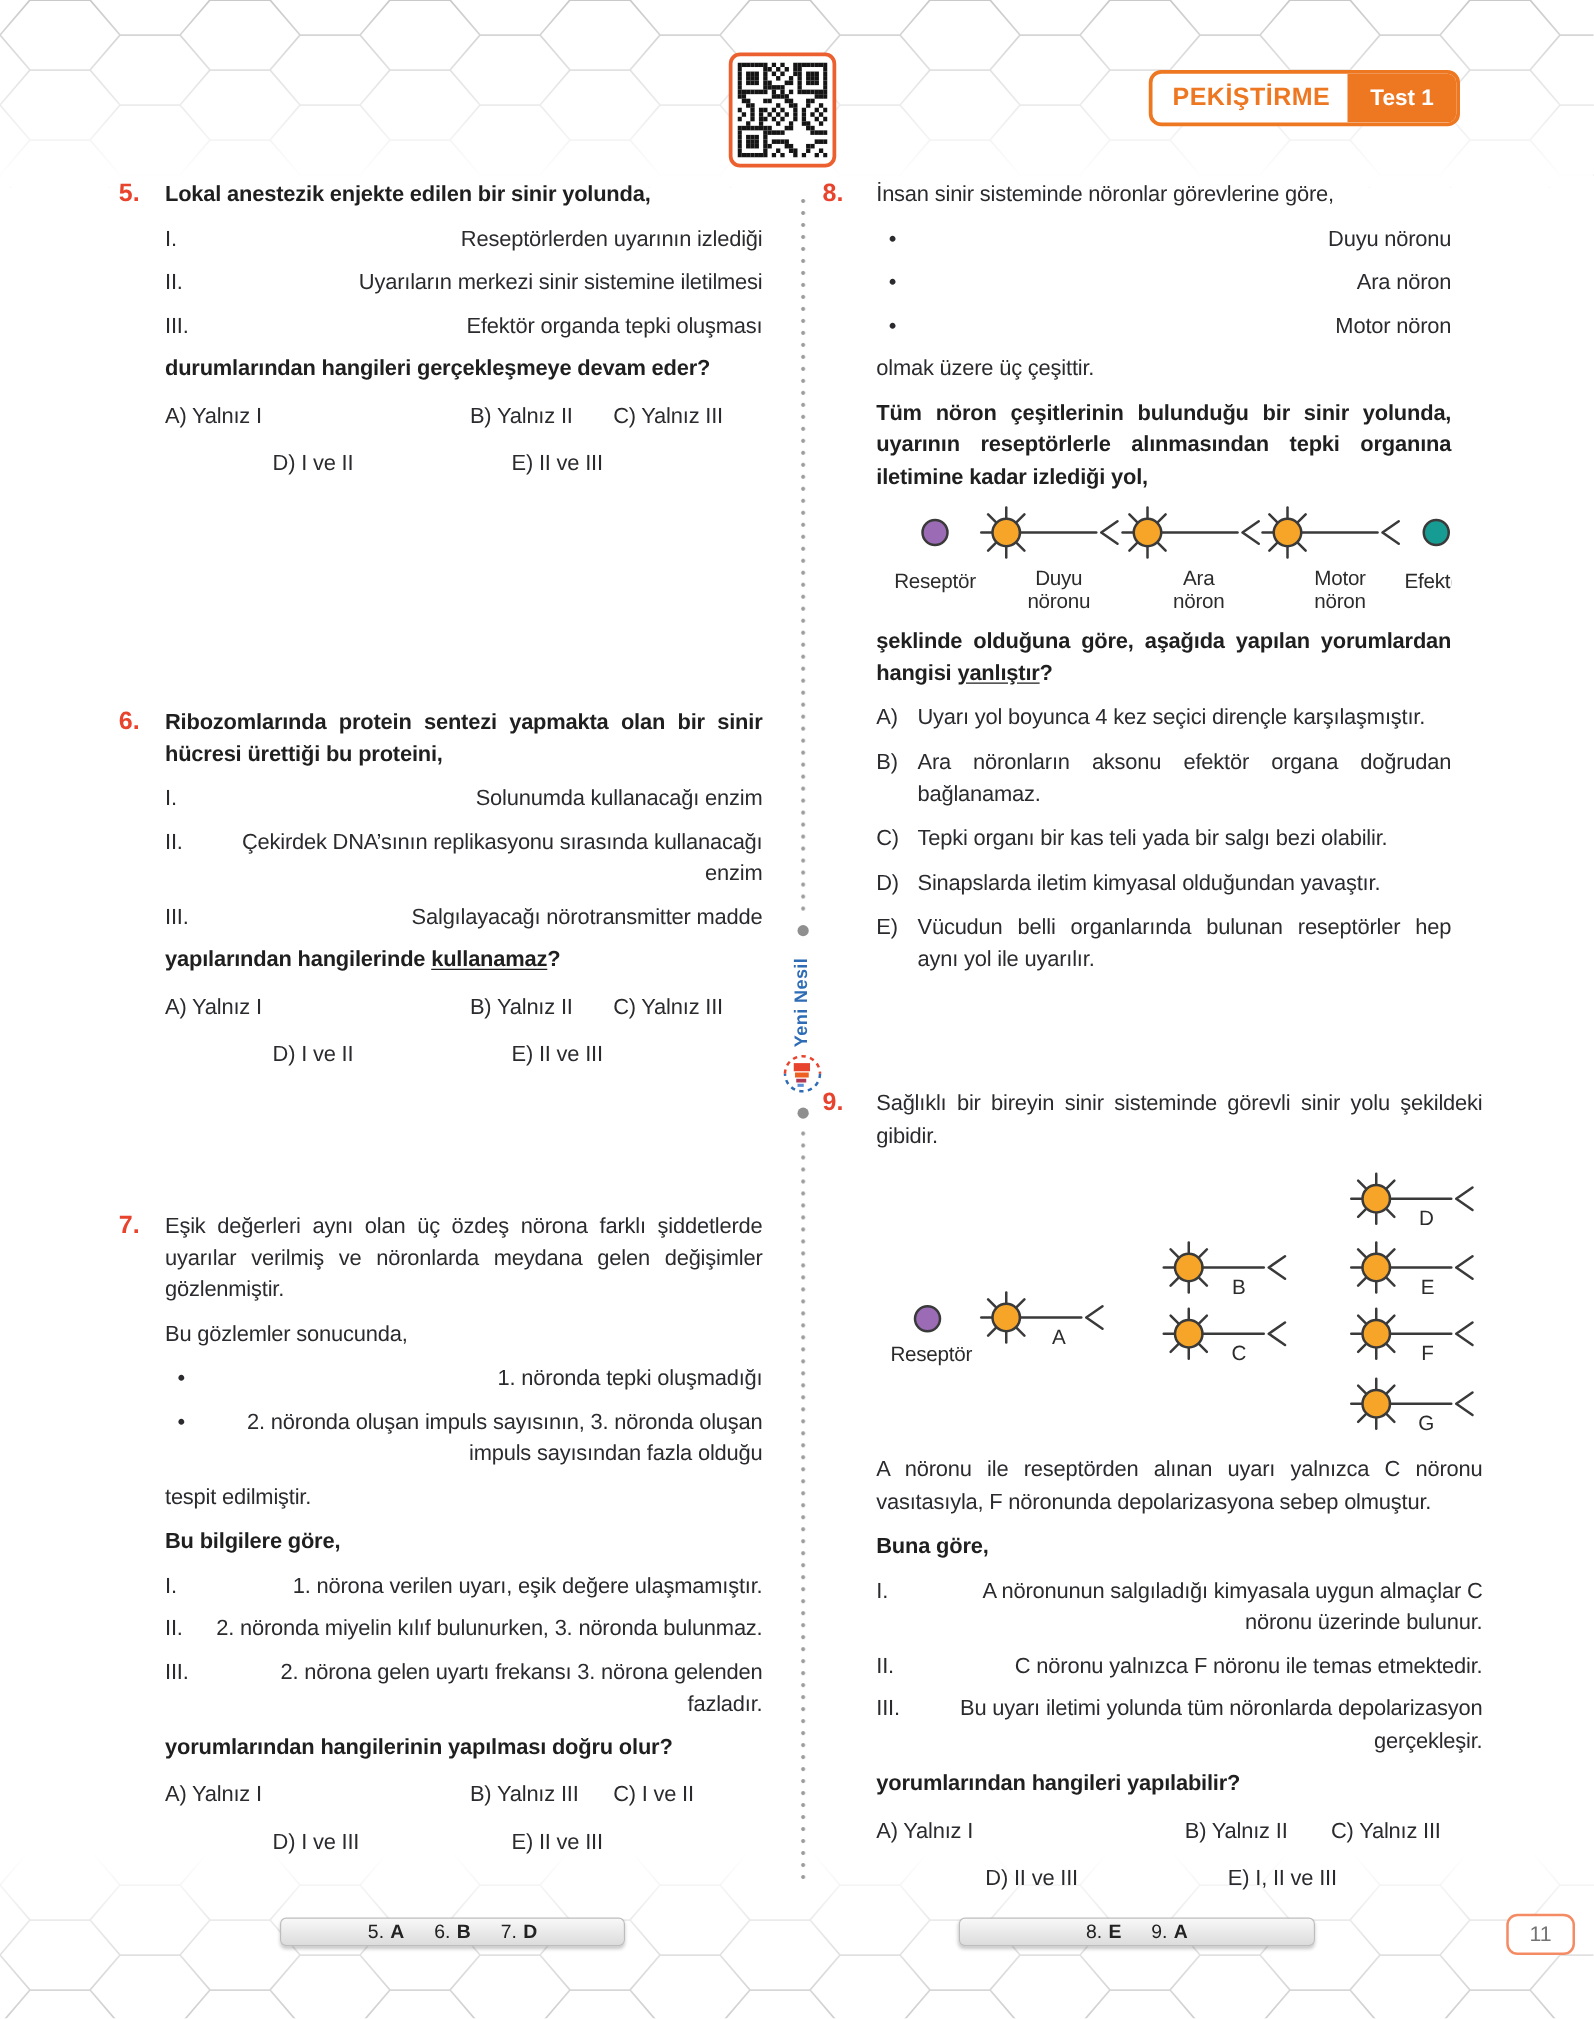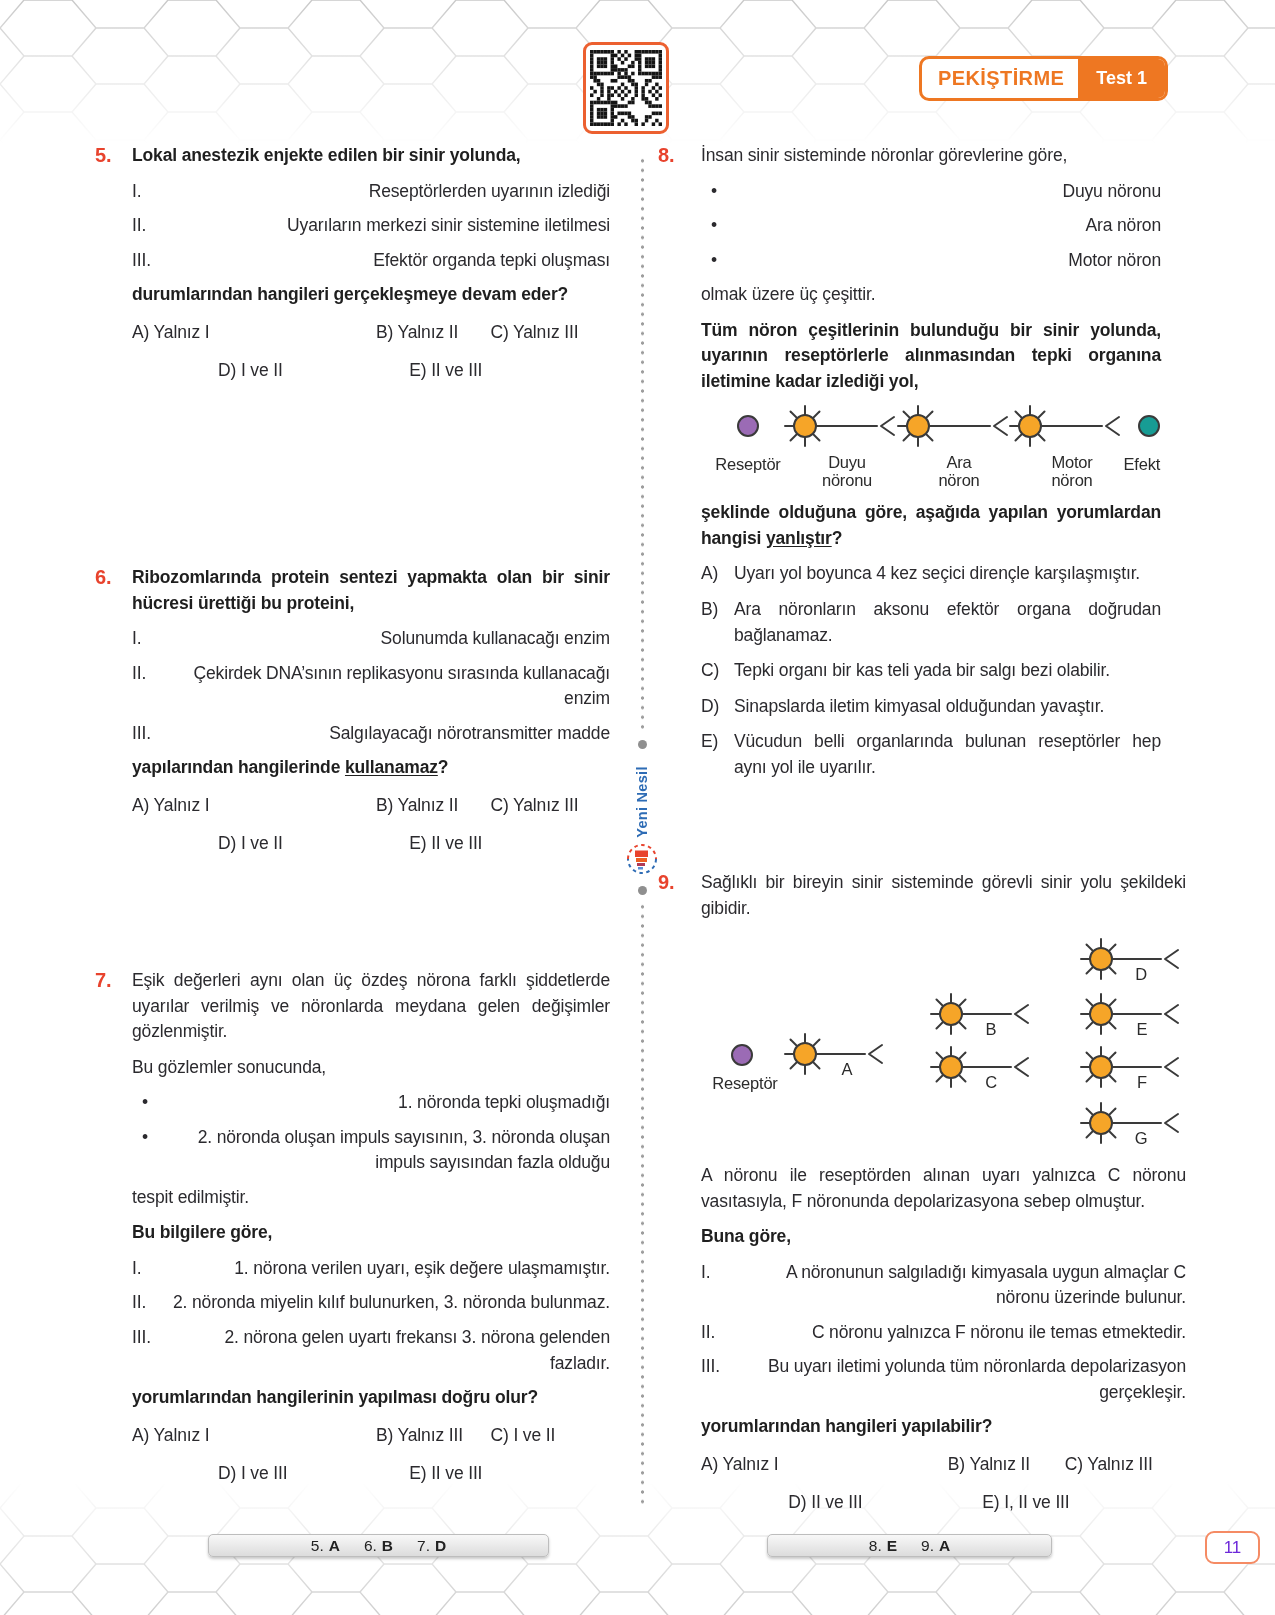--- a/index.html
+++ b/index.html
@@ -61,28 +61,28 @@
   .dgm { display:block; margin:2px 0 8px; }
   .dgm line, .dgm path { stroke:#3a3a3a; stroke-width:2; fill:none; stroke-linecap:round; }
   .dgm text { font-family:"Liberation Sans", sans-serif; font-size:16.5px; fill:#2b2b2b; text-anchor:middle; letter-spacing:-0.2px; }
   .receptor { fill:#9b6bb5; stroke:#3a3a3a; stroke-width:2; }
   .effector { fill:#179c94; stroke:#3a3a3a; stroke-width:2; }
 
   
   .akey { position:absolute; top:1534px; height:23px; z-index:2; border-radius:5px; border:1px solid #bdbdbd;
           background:linear-gradient(#f8f8f8, #dcdcdc); box-shadow:0 2px 3px rgba(0,0,0,.22);
           display:flex; align-items:center; justify-content:center; gap:24px; font-size:15.5px; color:#222; }
-  .akey-left { left:208px; width:341px; }
+  .akey-left { left:224px; width:276px; }
   .akey-right { left:767px; width:285px; }
   .ak { white-space:nowrap; }
   .akn { margin-right:5px; }
   .aka { font-weight:bold; }
   .pagenum { position:absolute; left:1205px; top:1531px; width:55px; height:33px; z-index:2; background:#fff;
              border:2px solid #f58b64; border-radius:9px; display:flex; align-items:center; justify-content:center;
-             font-size:17px; color:#6d28d9; }
+             font-size:17px; color:#737373; }
 </style>
 </head>
 <body>
 
 <div class="page">
 
   <svg width="0" height="0" style="position:absolute" aria-hidden="true">
     <defs>
       <g id="soma">
         <line x1="0" y1="-20" x2="0" y2="20" stroke="#3a3a3a" stroke-width="2" stroke-linecap="round"></line>

